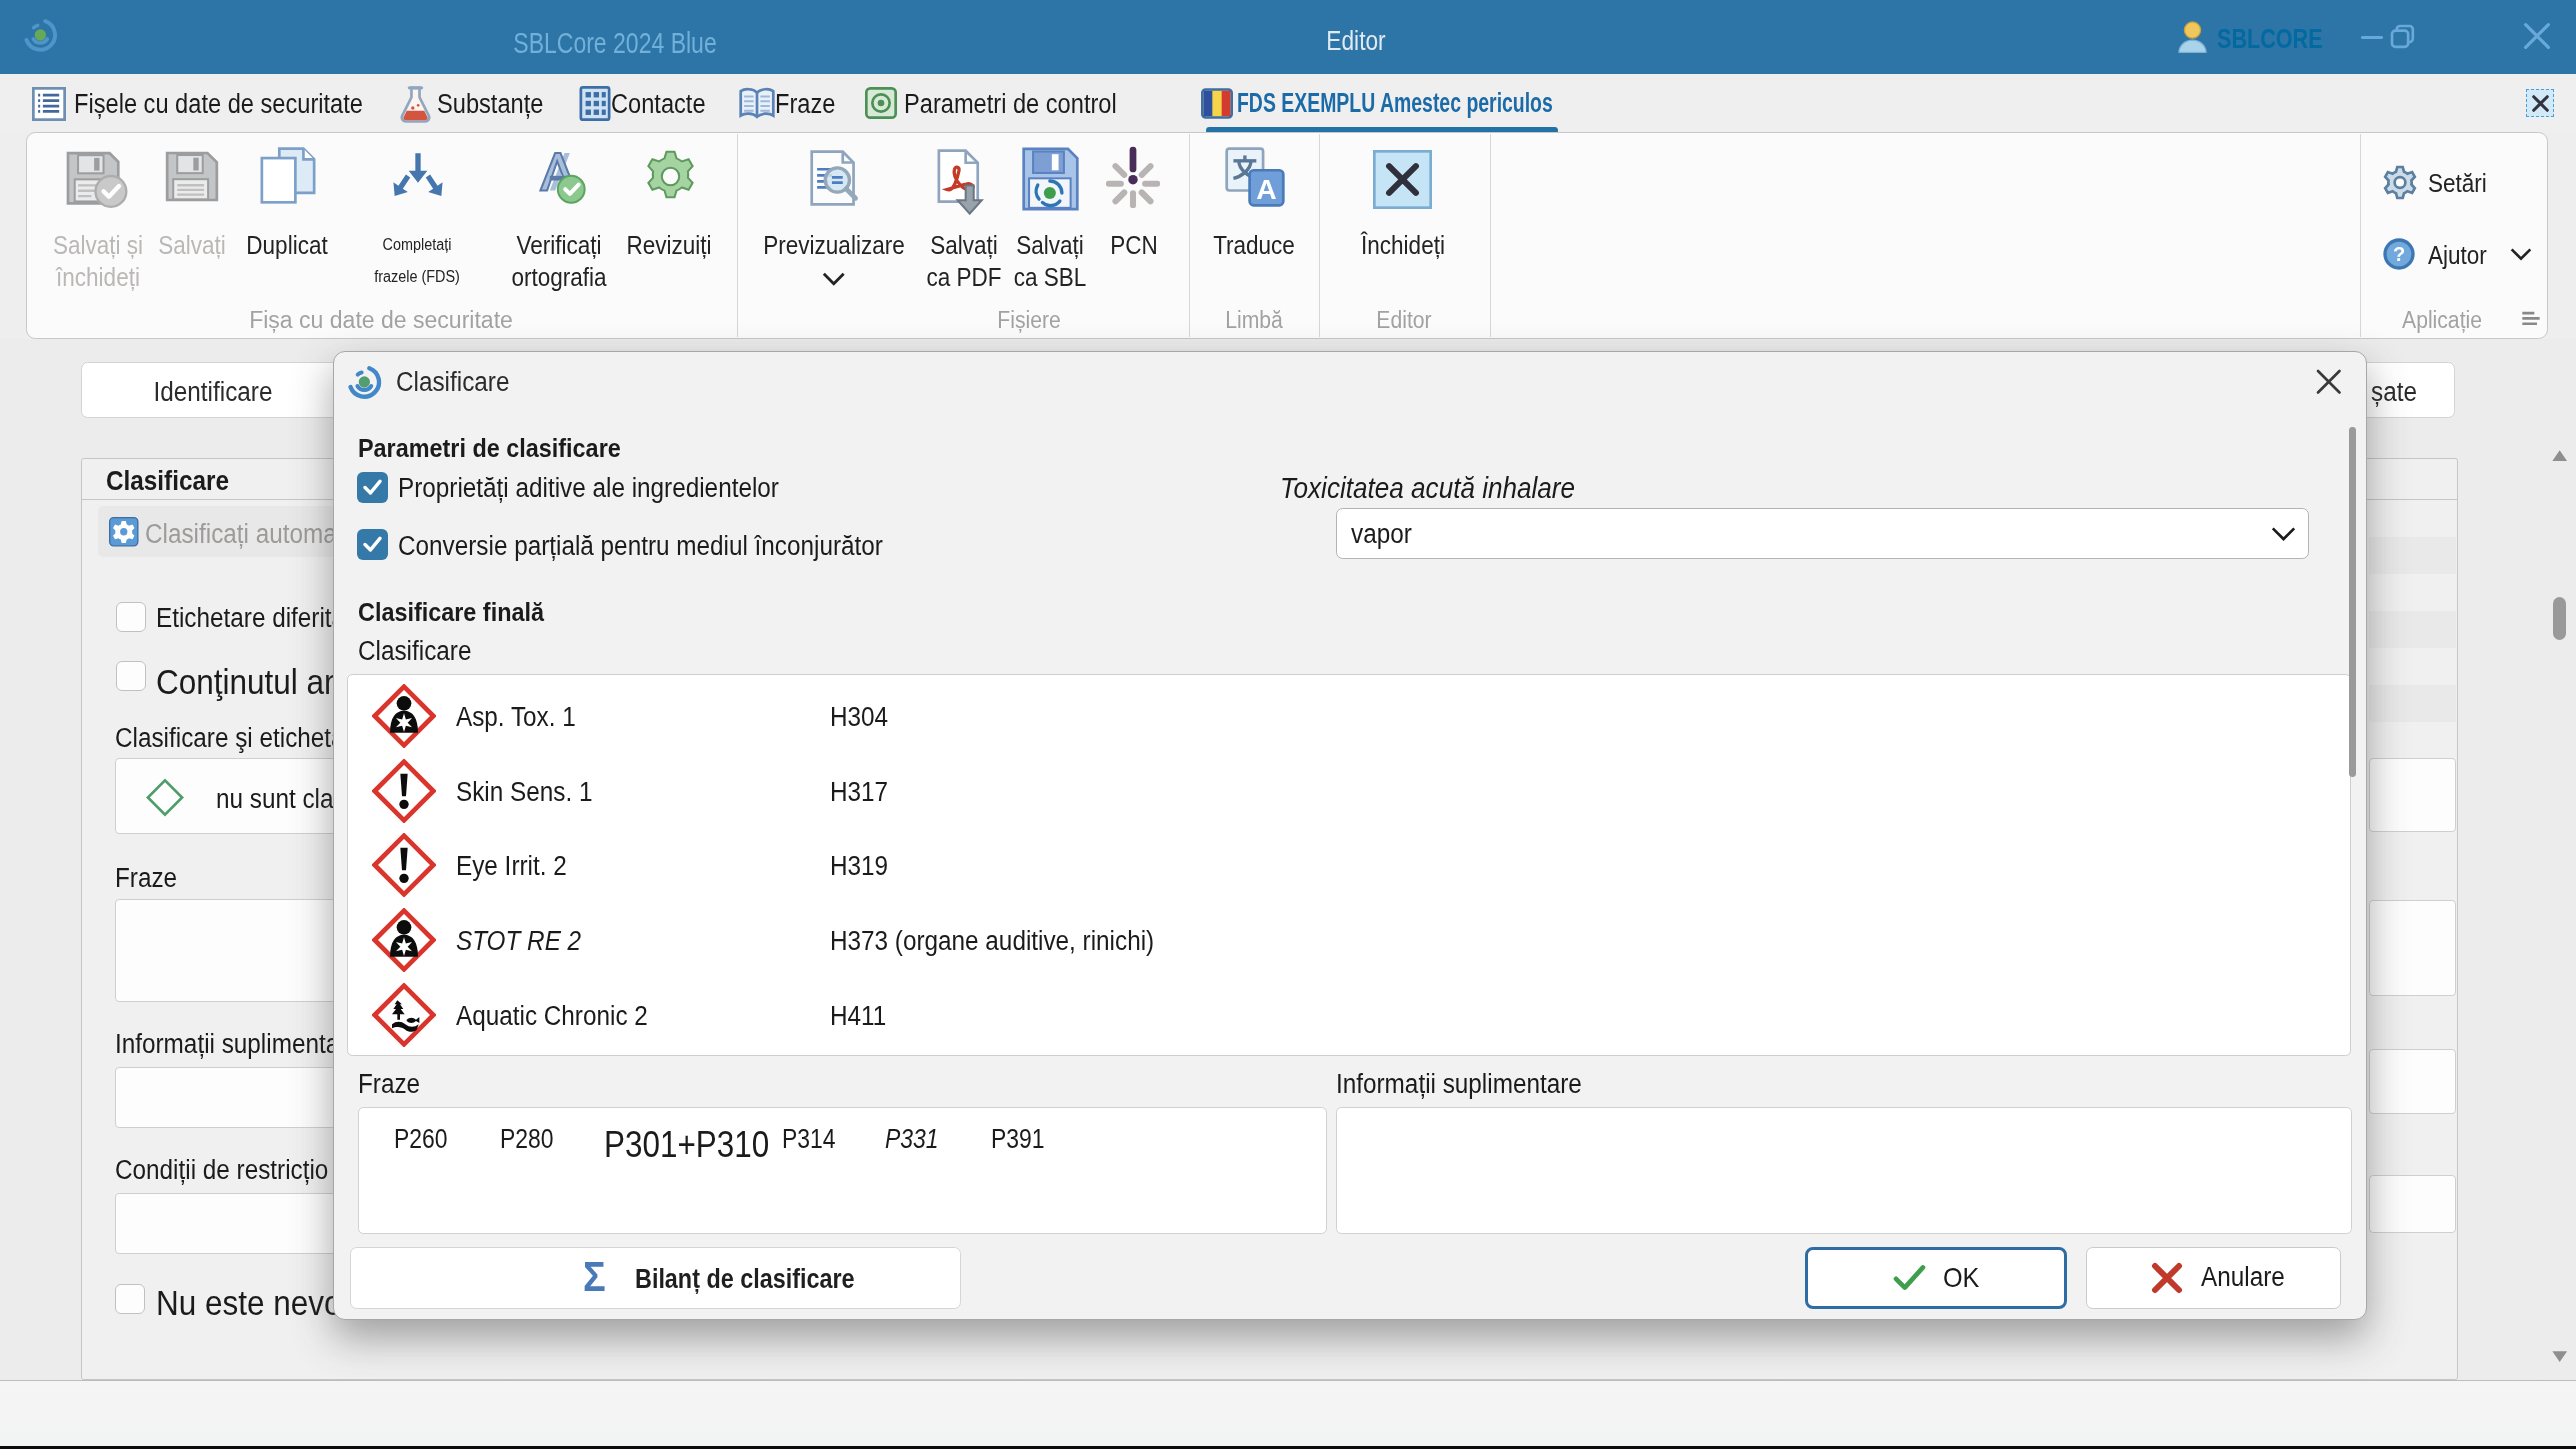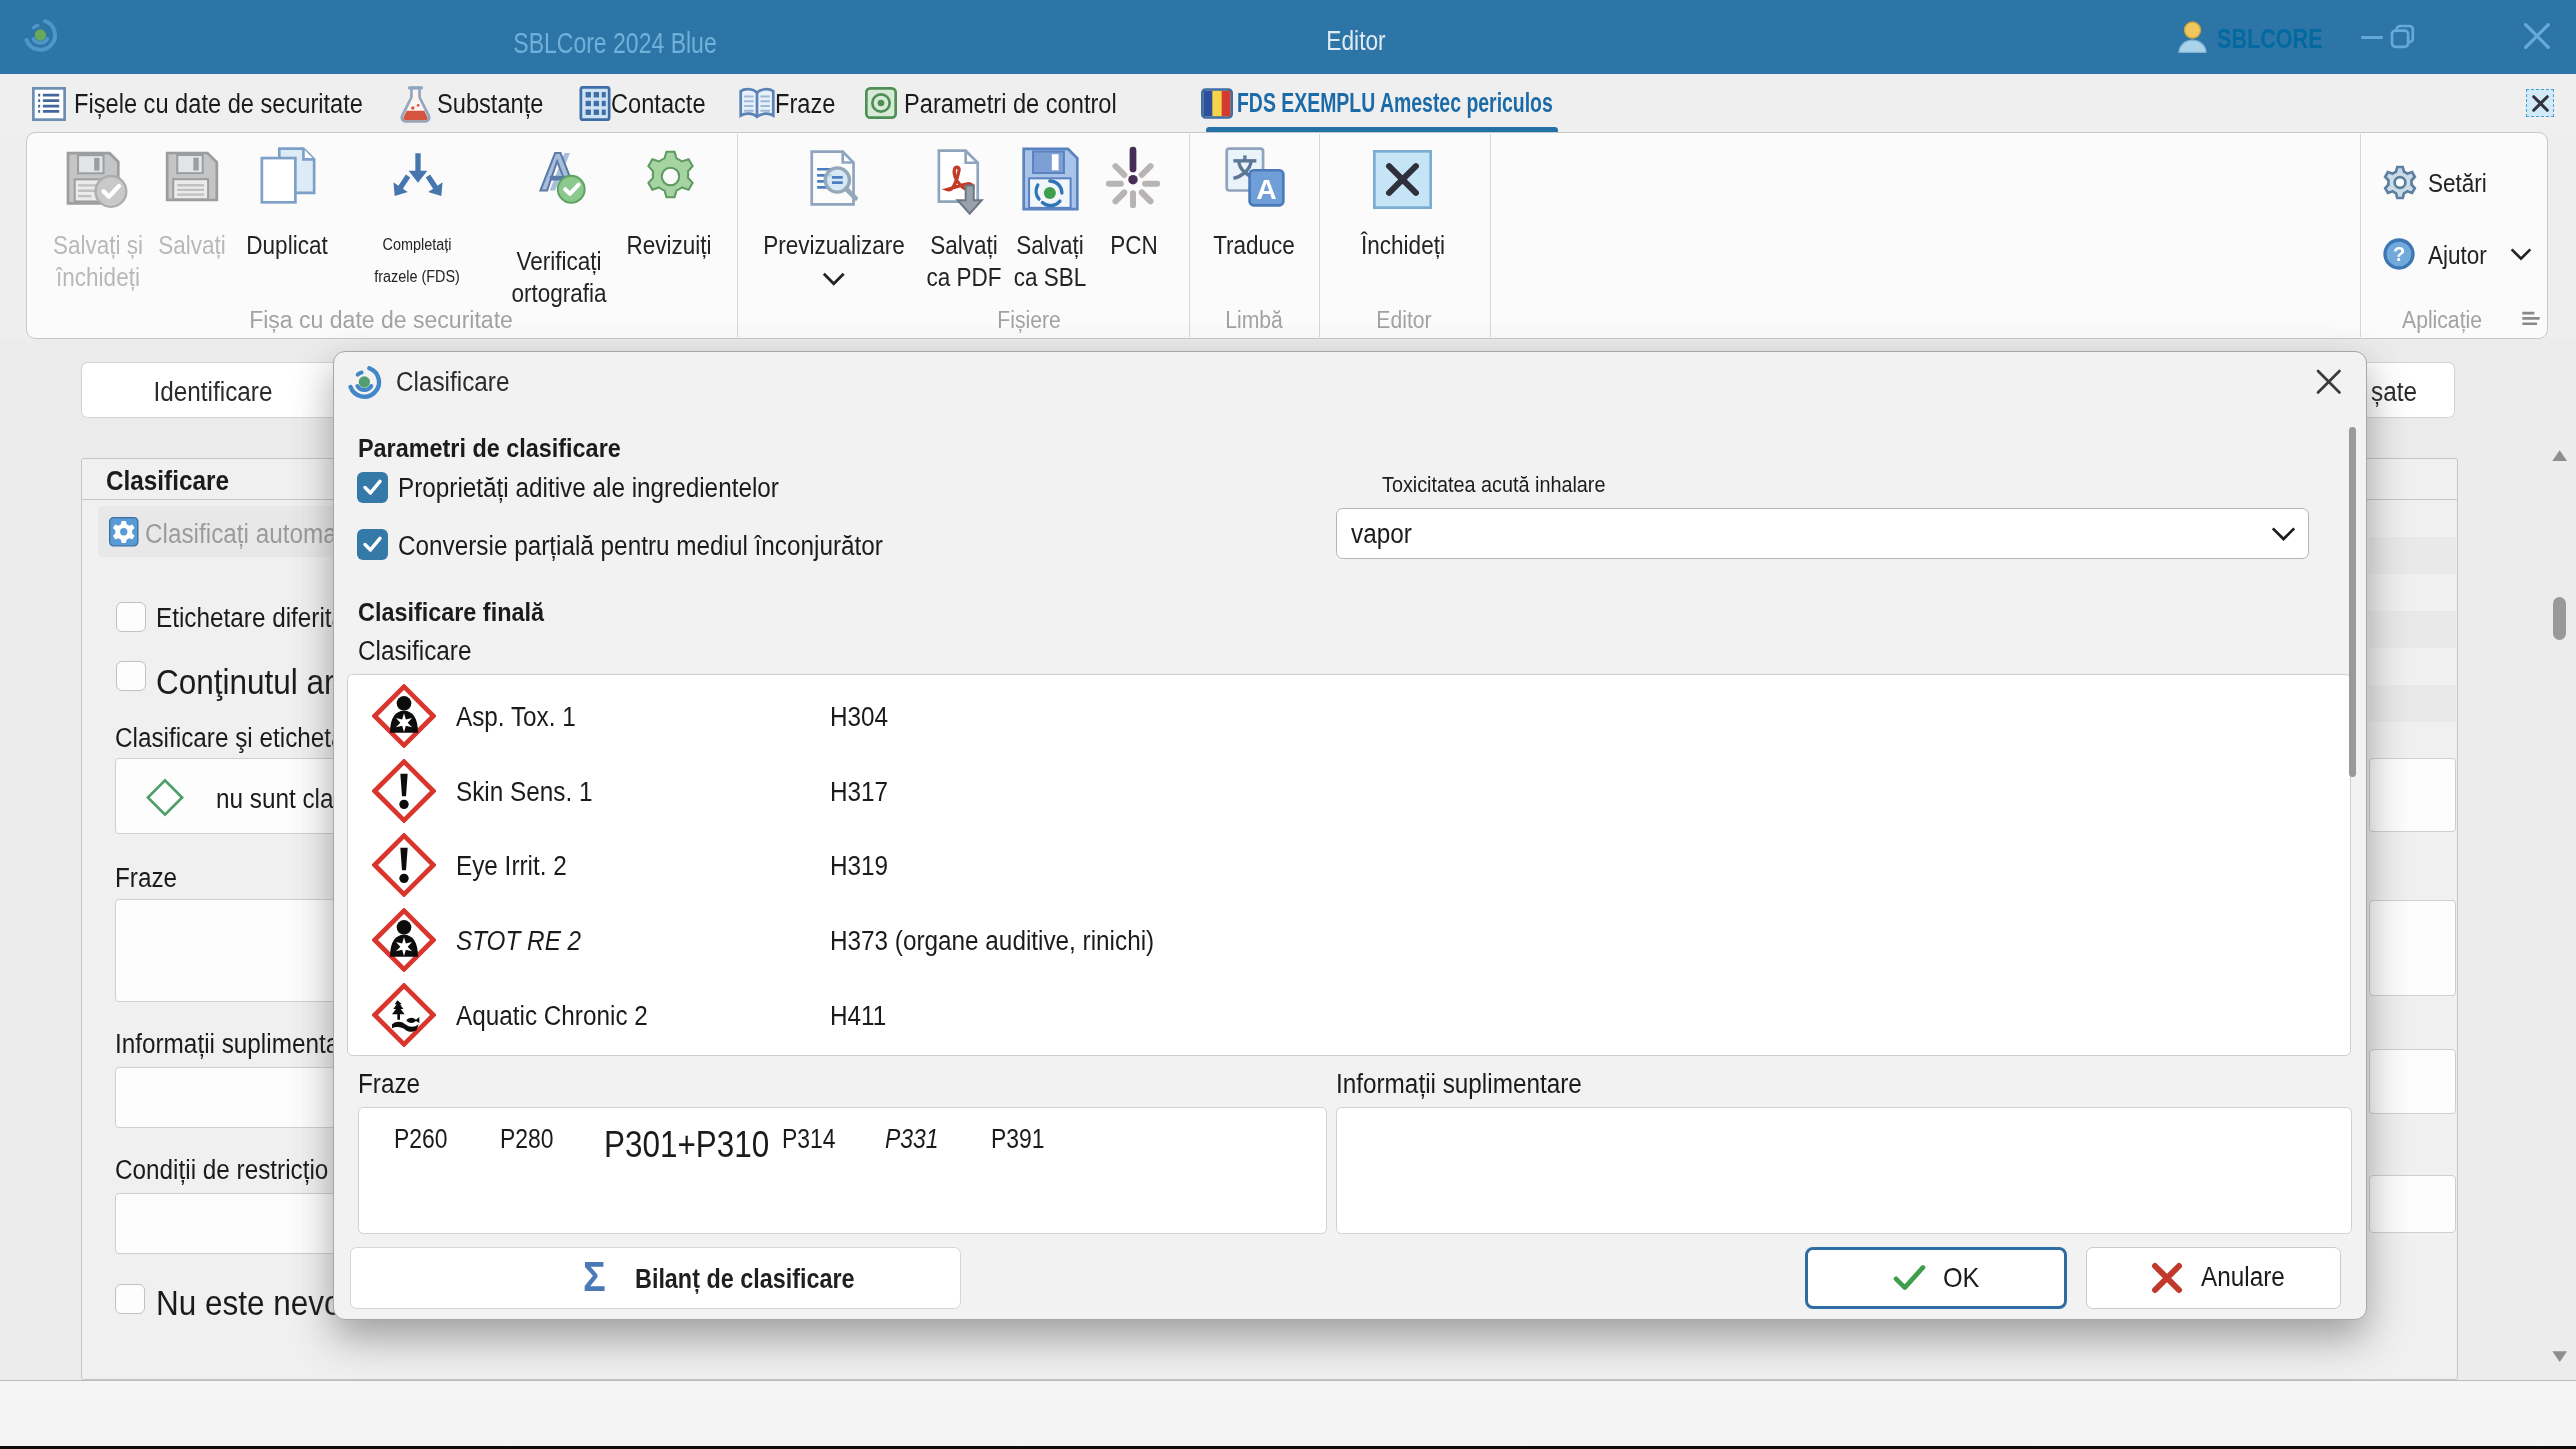--- a/index.html
+++ b/index.html
@@ -271,21 +271,21 @@
 <div class="abs" style="left:2383px;top:238px;">
   <svg width="32" height="32" viewBox="0 0 48 48">
     <circle cx="24" cy="24" r="21" fill="#72a9dd" stroke="#3c77b3" stroke-width="5"></circle>
     <text x="24" y="34" font-family="Liberation Sans, sans-serif" font-size="30" font-weight="bold" fill="#ffffff" text-anchor="middle">?</text>
   </svg>
 </div>
 <div class="abs ctr" style="left:98px;top:229px;font-size:25px;line-height:32px;color:#b9b8b7;"><span class="t">Salvați și<br>închideți</span></div>
 <div class="abs ctr" style="left:192px;top:229px;font-size:25px;line-height:32px;color:#b9b8b7;"><span class="t">Salvați</span></div>
 <div class="abs ctr" style="left:287px;top:229px;font-size:25px;line-height:32px;color:#232323;"><span class="t">Duplicat</span></div>
 <div class="abs ctr" style="left:417px;top:229px;font-size:16px;line-height:32px;color:#232323;"><span class="t">Completați<br>frazele (FDS)</span></div>
-<div class="abs ctr" style="left:559px;top:229px;font-size:25px;line-height:32px;color:#232323;margin-top:16px;"><span class="t">Verificați<br>ortografia</span></div>
+<div class="abs ctr" style="left:559px;top:229px;font-size:25px;line-height:32px;color:#232323;"><span class="t">Verificați<br>ortografia</span></div>
 <div class="abs ctr" style="left:669px;top:229px;font-size:25px;line-height:32px;color:#232323;"><span class="t">Revizuiți</span></div>
 <div class="abs ctr" style="left:834px;top:229px;font-size:25px;line-height:32px;color:#232323;"><span class="t">Previzualizare</span></div>
 <div class="abs" style="left:821px;top:270px;">
     <svg width="25.5" height="17.4" viewBox="0 0 36 24">
       <path d="M4 5 L18 19 L32 5" stroke="#232323" stroke-width="4" fill="none"></path>
     </svg>
   </div>
 <div class="abs ctr" style="left:964px;top:229px;font-size:25px;line-height:32px;color:#232323;"><span class="t">Salvați<br>ca PDF</span></div>
 <div class="abs ctr" style="left:1050px;top:229px;font-size:25px;line-height:32px;color:#232323;"><span class="t">Salvați<br>ca SBL</span></div>
 <div class="abs ctr" style="left:1134px;top:229px;font-size:25px;line-height:32px;color:#232323;"><span class="t">PCN</span></div>
@@ -397,21 +397,21 @@
     </svg>
   </div>
 <div class="abs" style="left:398px;top:473px;font-size:27px;"><span class="t">Proprietăți aditive ale ingredientelor</span></div>
 <div class="abs" style="left:357px;top:529px;width:31px;height:31px;background:#3579a8;border-radius:6px;"></div>
 <div class="abs" style="left:363px;top:535px;">
     <svg width="19" height="19" viewBox="0 0 28 28">
       <path d="M3 14 l8 8 l14 -17" stroke="#ffffff" stroke-width="5" fill="none" stroke-linecap="round" stroke-linejoin="round"></path>
     </svg>
   </div>
 <div class="abs" style="left:398px;top:531px;font-size:27px;"><span class="t">Conversie parțială pentru mediul înconjurător</span></div>
-<div class="abs" style="left:1382px;top:472px;font-size:22px;"><span class="t">Toxicitatea acută inhalare</span></div>
+<div class="abs" style="left:1280px;top:472px;font-size:29px;font-style:italic;"><span class="t">Toxicitatea acută inhalare</span></div>
 <div class="abs" style="left:1336px;top:508px;width:973px;height:51px;background:#ffffff;border:1.3px solid #b5b4b4;border-radius:6.7px;"></div>
 <div class="abs" style="left:1351px;top:519px;font-size:27px;"><span class="t">vapor</span></div>
 <div class="abs" style="left:2270px;top:525px;">
     <svg width="27" height="17.4" viewBox="0 0 40 26">
       <path d="M4 5 L20 21 L36 5" stroke="#1b1b1b" stroke-width="4" fill="none"></path>
     </svg>
   </div>
 
 <div class="abs" style="left:358px;top:597px;font-size:26px;font-weight:bold;"><span class="t">Clasificare finală</span></div>
 <div class="abs" style="left:358px;top:636px;font-size:27px;"><span class="t">Clasificare</span></div>

